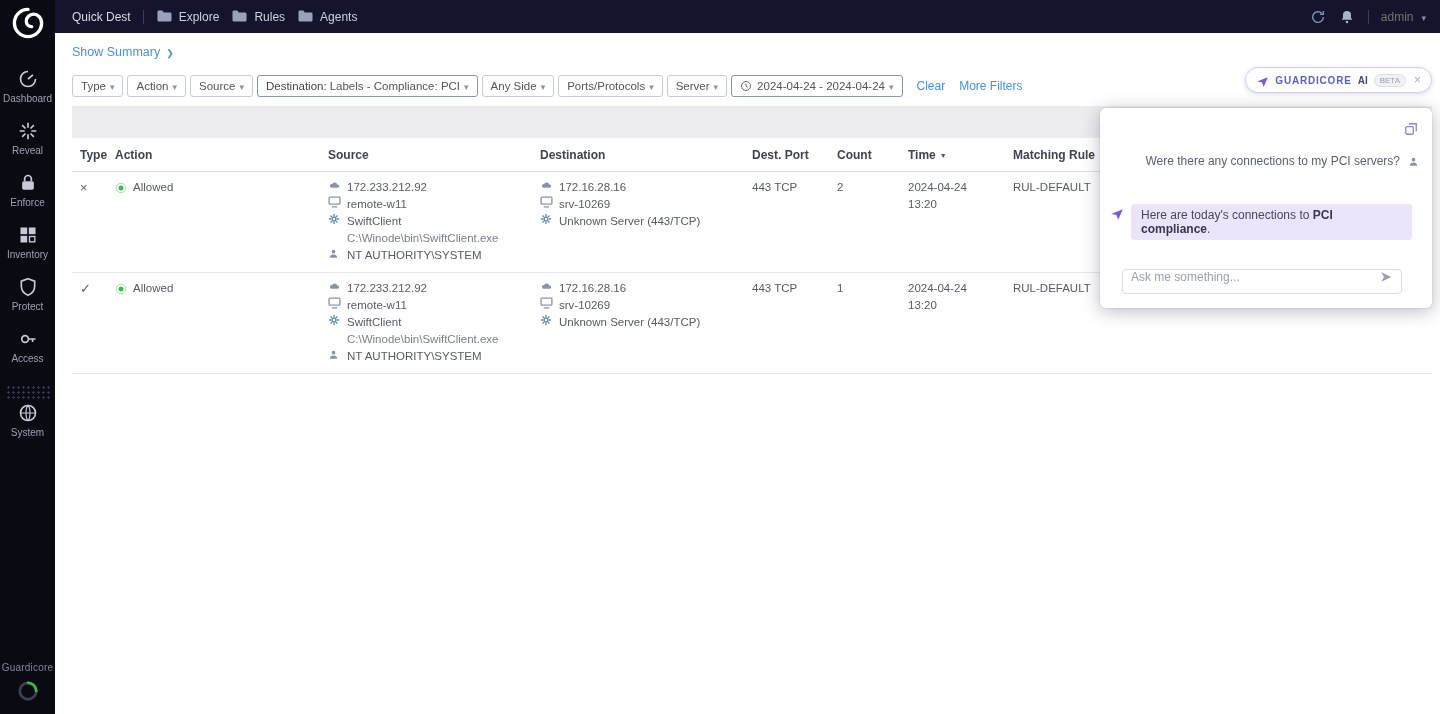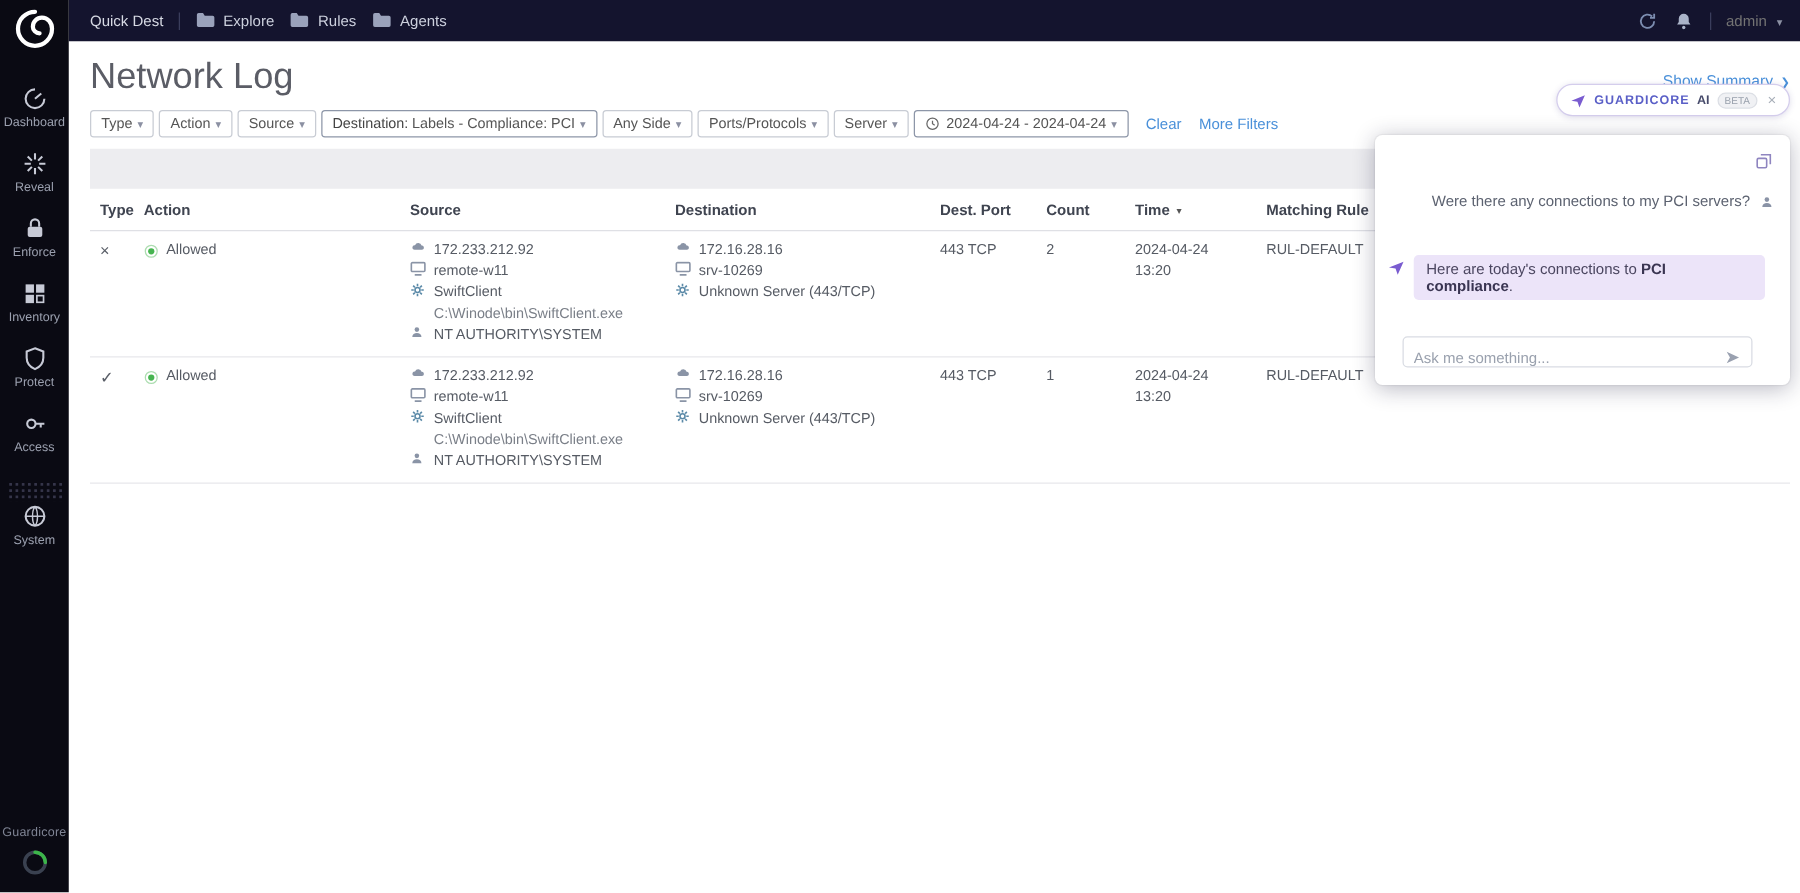--- a/index.html
+++ b/index.html
@@ -78,21 +78,21 @@
   .chat-panel { position:absolute; top:108px; right:8px; width:332px; height:200px; background:#fff; border-radius:6px;
                 box-shadow:0 3px 18px rgba(25,25,60,.30), 0 0 0 1px rgba(0,0,0,.04); z-index:50; }
   .chat-popout { position:absolute; top:14px; right:14px; width:14px; height:14px; cursor:pointer; }
   .chat-user { position:absolute; top:46px; left:40px; right:13px; display:flex; justify-content:flex-end; align-items:center;
                gap:8px; font-size:12px; color:#5c6270; }
   .chat-ai { position:absolute; top:96px; left:10px; right:20px; display:flex; gap:7px; align-items:flex-start; }
   .ai-avatar { width:14px; height:14px; margin-top:3px; flex:none; }
   .ai-bubble { background:#ece4f9; border-radius:4px; padding:4px 10px; font-size:12px; color:#4b4660; }
   .ai-bubble b { color:#3a3552; }
   .chat-inputbox { position:absolute; left:22px; right:30px; bottom:14px; height:25px; border:1px solid #d9dce3;
-                   border-radius:4px; display:flex; align-items:flex-end; padding:0 8px; gap:6px; background:#fff; }
+                   border-radius:4px; display:flex; align-items:flex-start; padding:0 8px; gap:6px; background:#fff; }
   .chat-inputbox input { flex:1; border:0; outline:0; font:12px "Liberation Sans", sans-serif; color:#444; background:transparent; }
   .chat-inputbox input::placeholder { color:#9aa1ae; }
   .send-icon { width:14px; height:14px; cursor:pointer; flex:none; }
   .user-avatar { width:11px; height:11px; flex:none; }
 </style>
 </head>
 <body>
 
 <aside class="sidebar">
   <div class="logo">
@@ -194,21 +194,20 @@
   <span class="sep"></span>
   <span class="tuser">
     <span>admin</span>
     <span class="caret"></span>
   </span>
 </header>
 
 <div class="main">
 
   <div class="title-row">
-    <h1 class="page-title">Network Log</h1>
     <a class="show-summary">Show Summary</a>
   </div>
 
   <div class="filters">
     <button class="fbtn">
         <span>Type</span>
         <span class="caret"></span>
       </button>
     <button class="fbtn">
         <span>Action</span>

